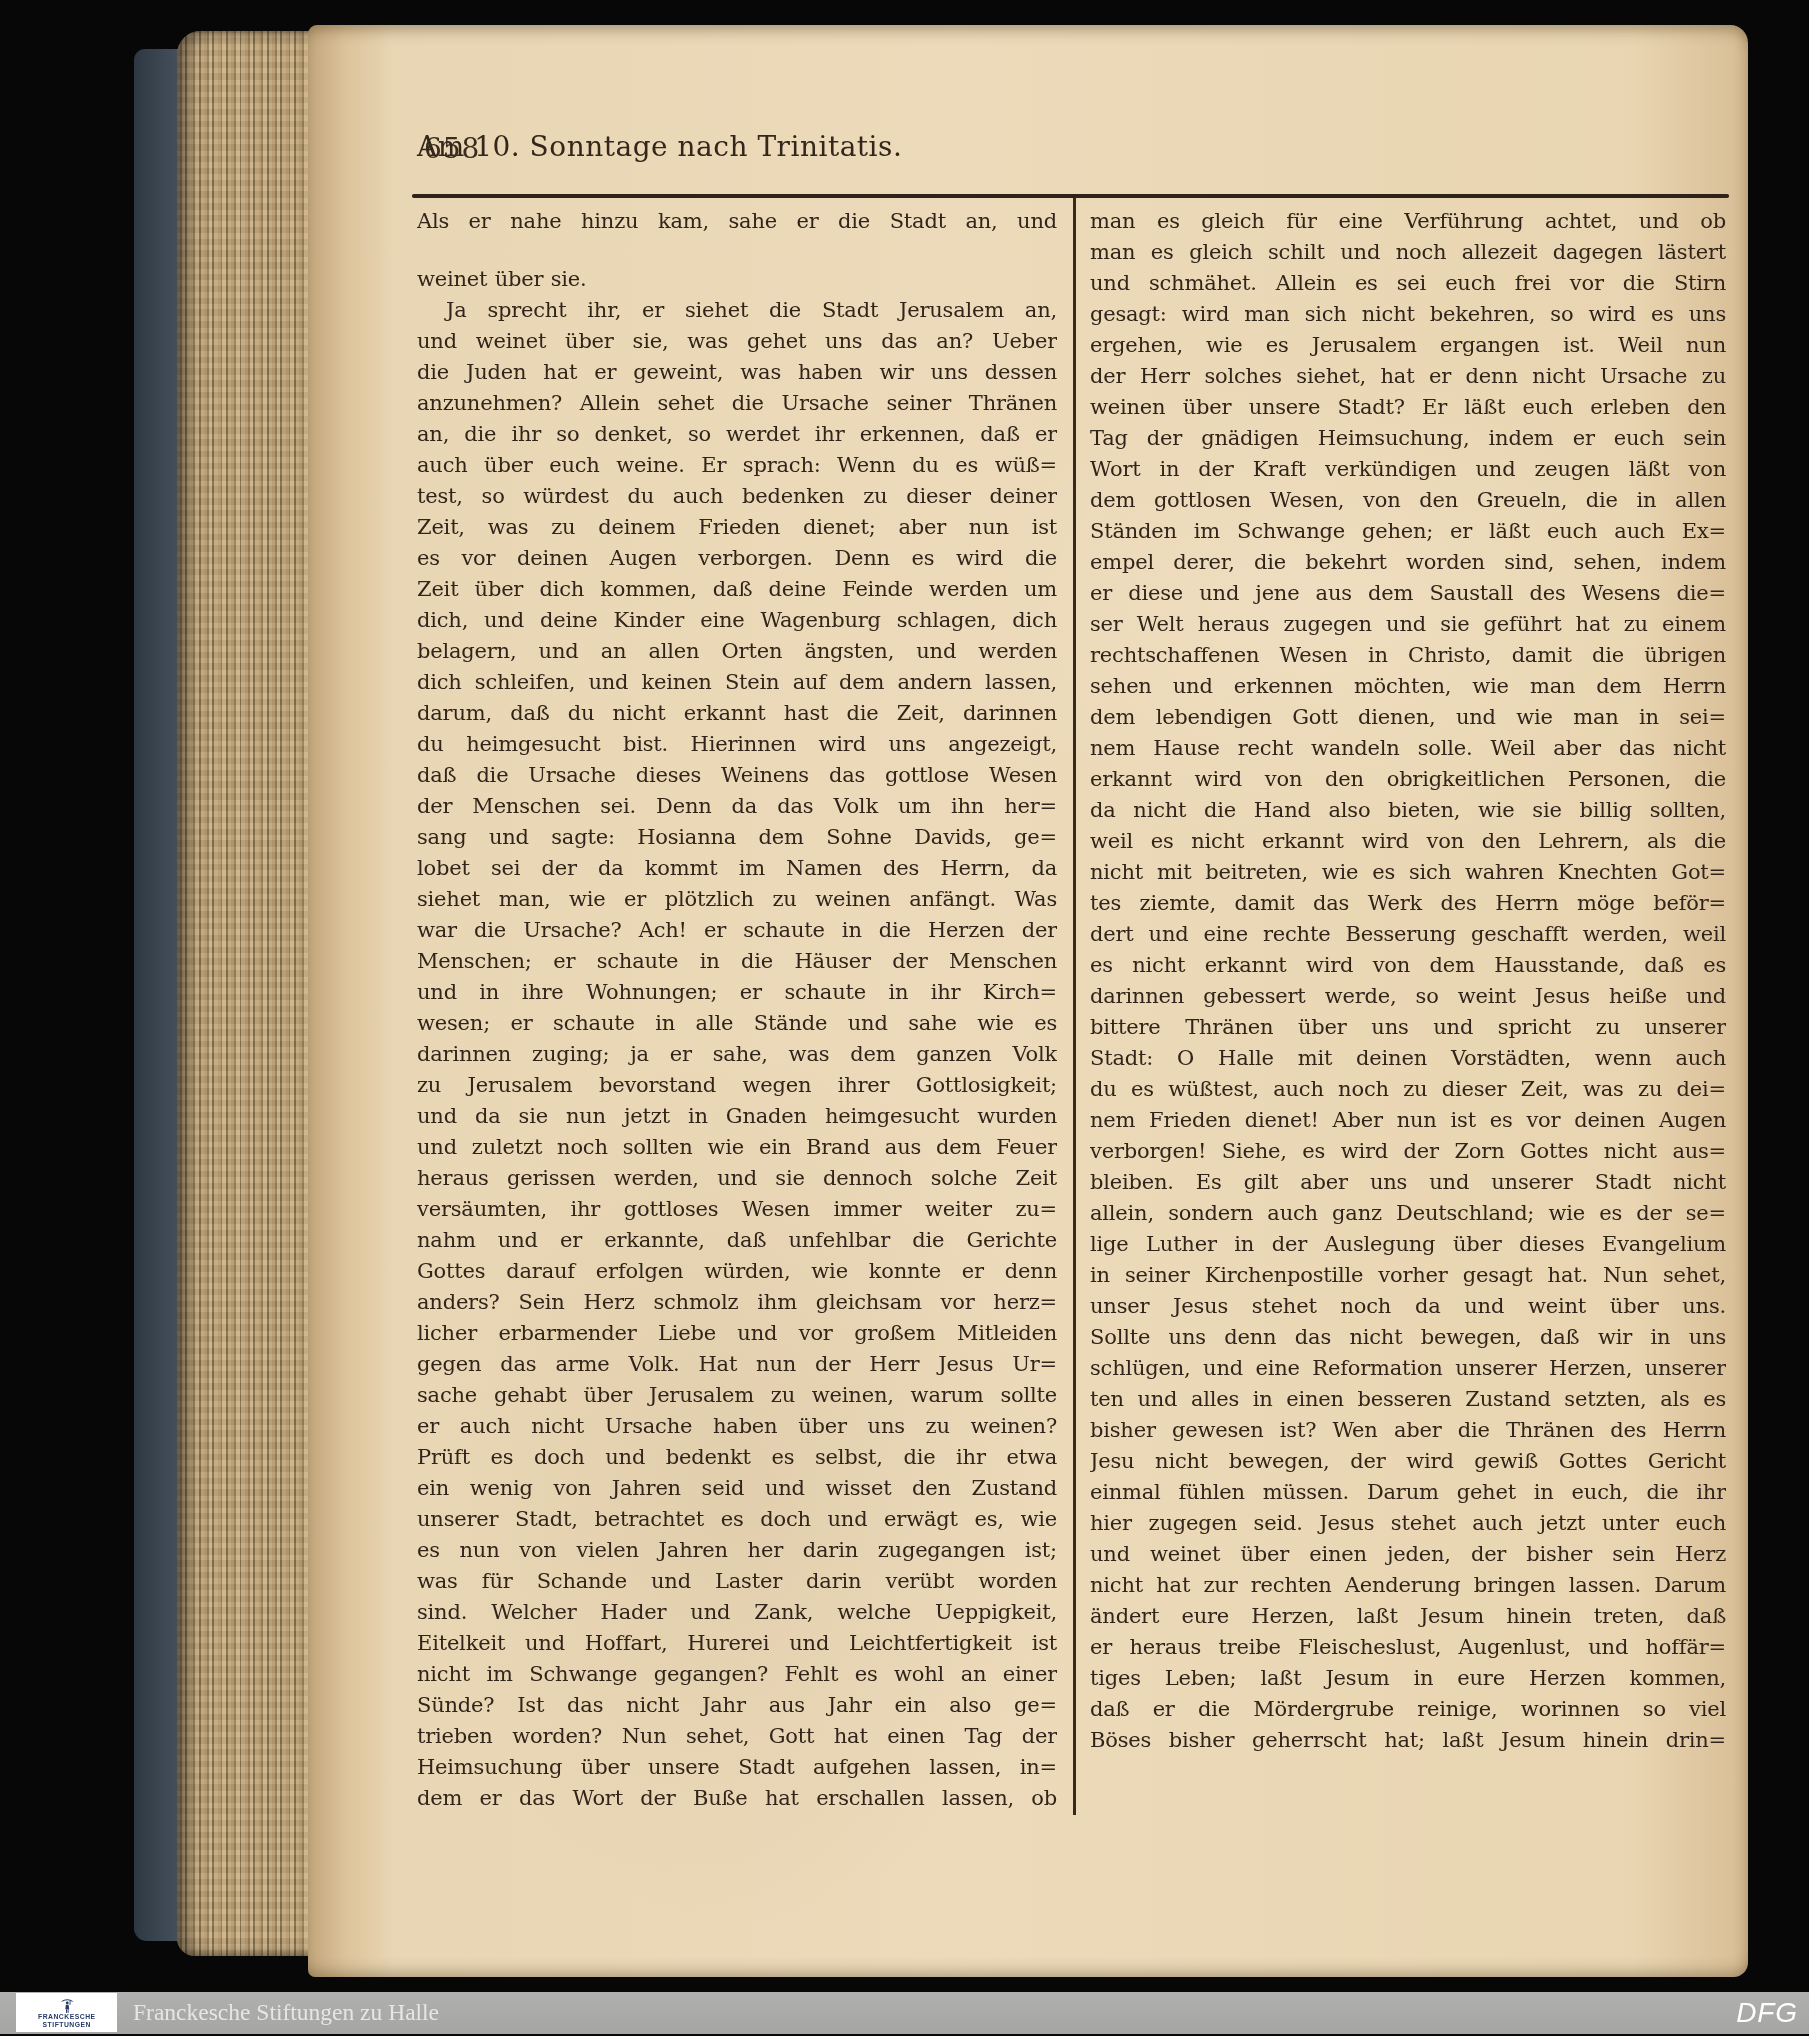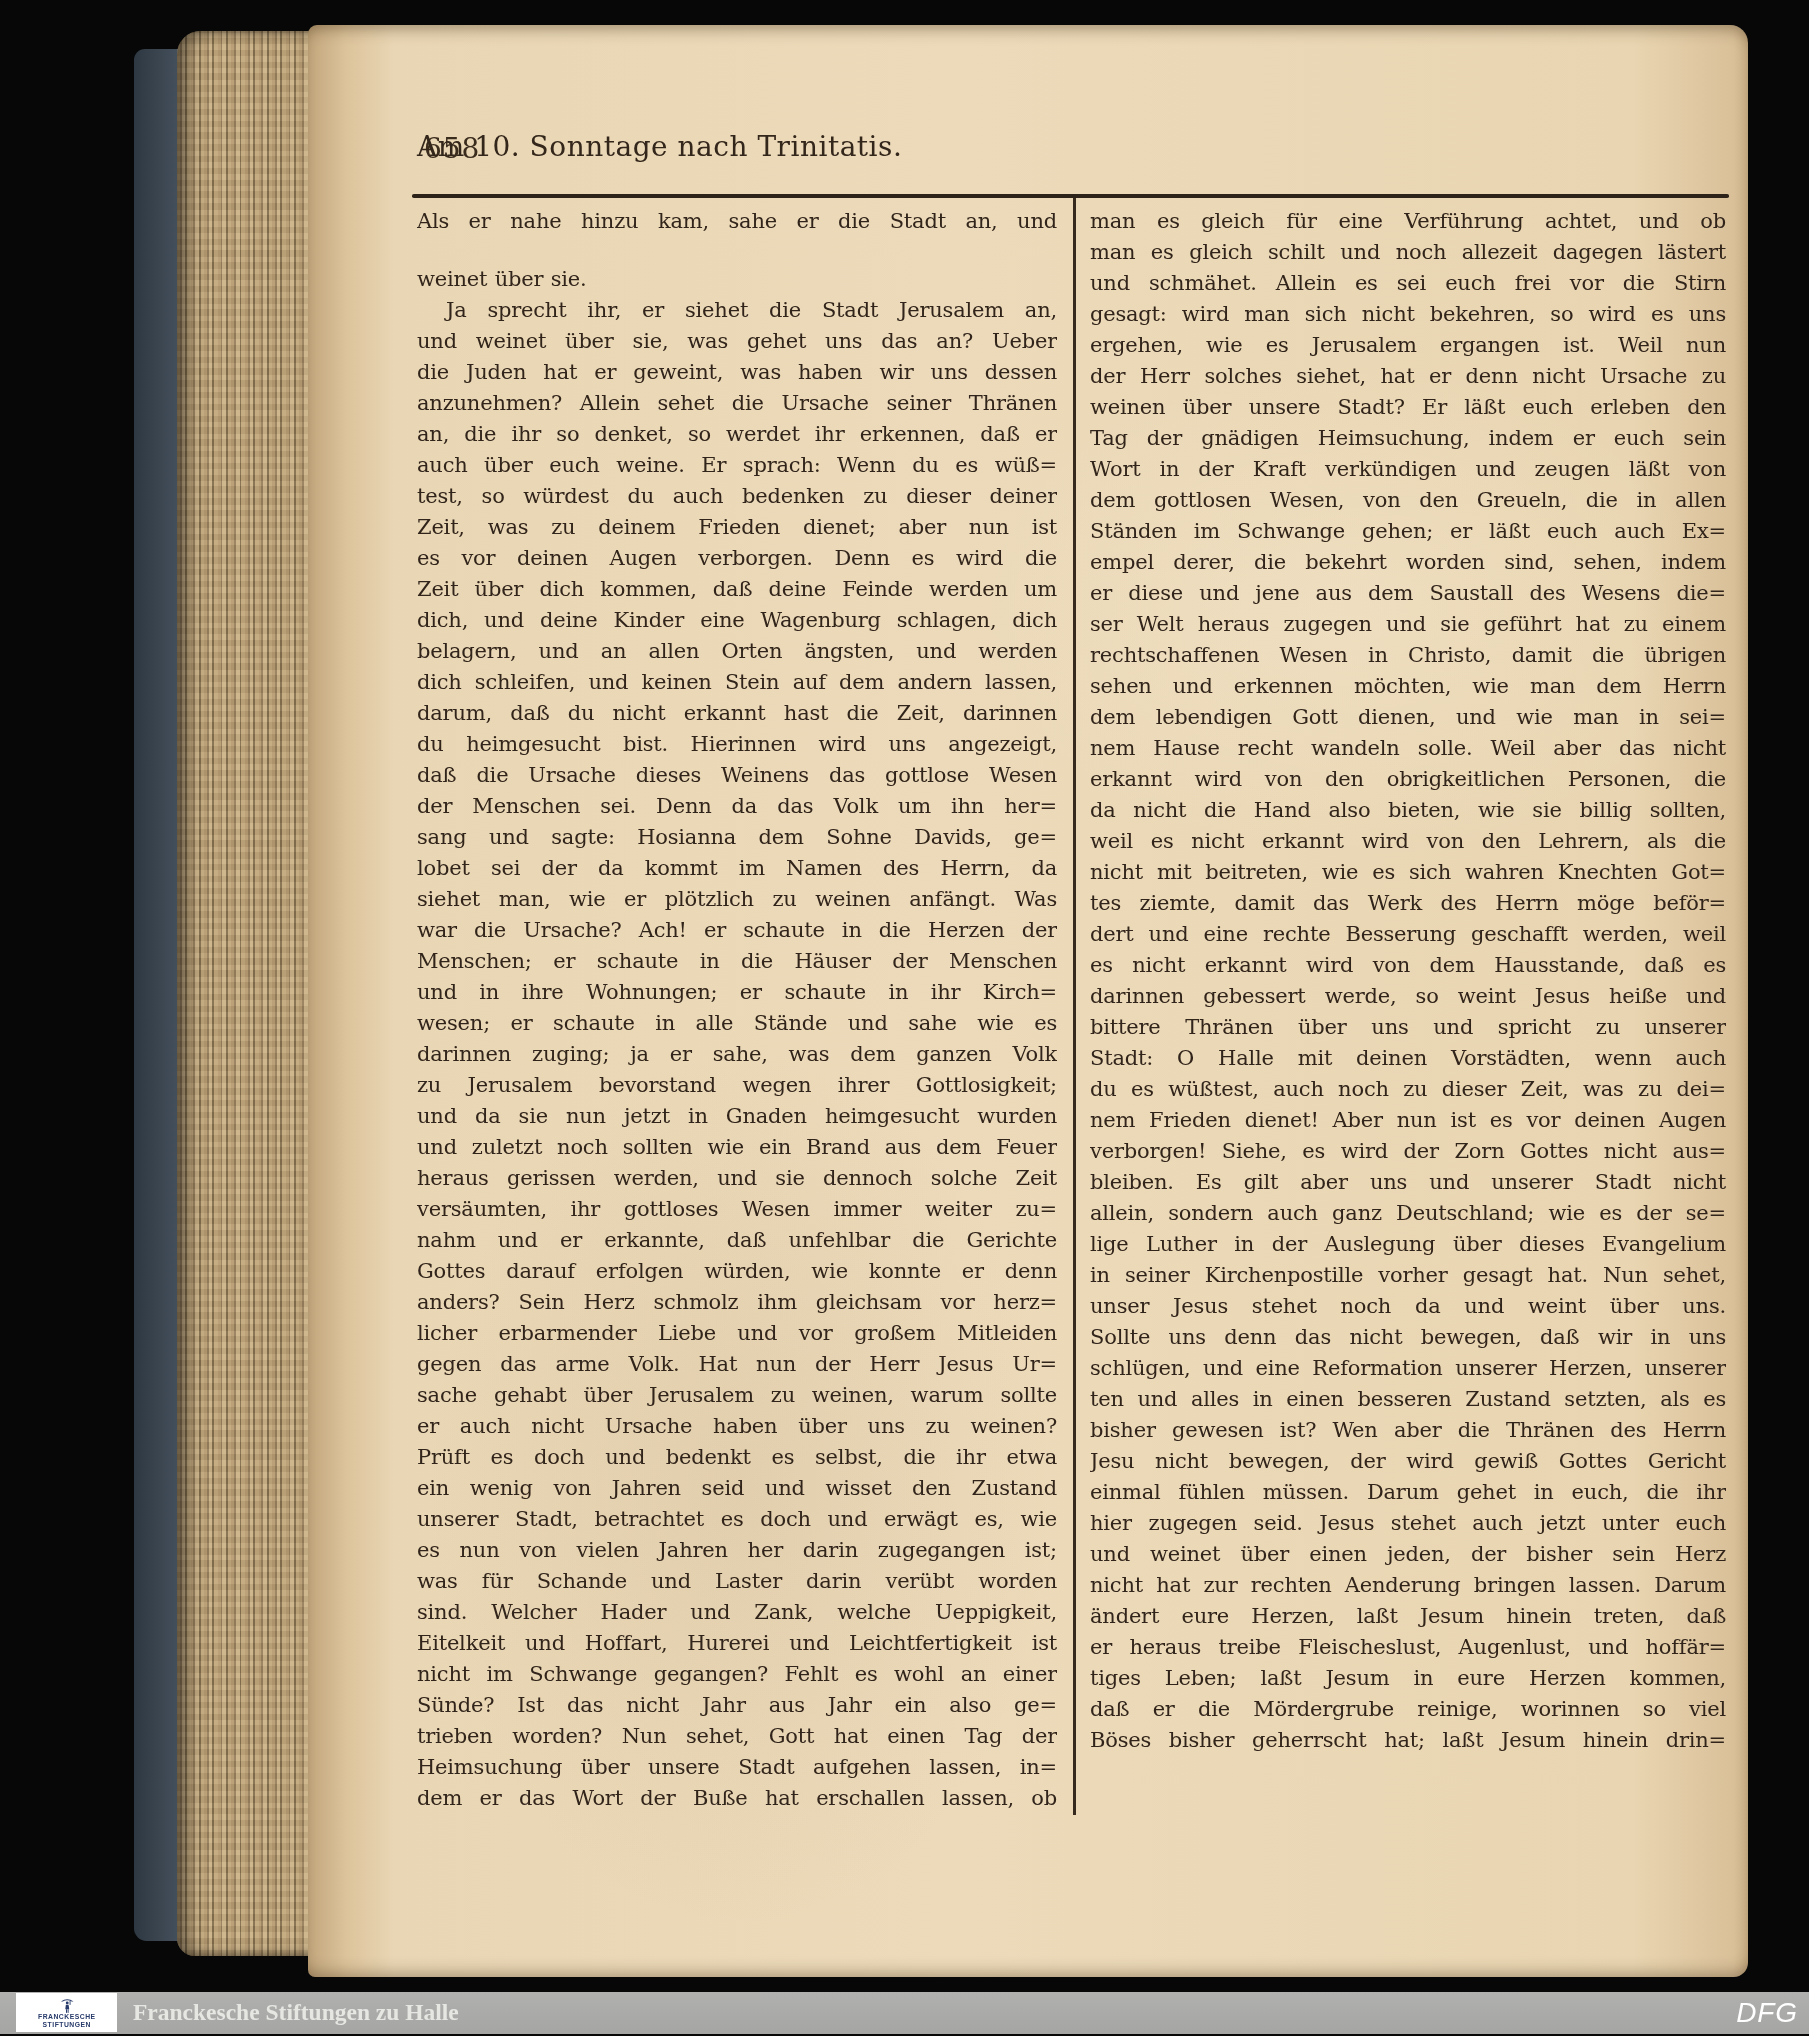--- a/index.html
+++ b/index.html
@@ -42,21 +42,21 @@
   .col-right{left:782px;width:636px;}
   
   .footer-bar{position:absolute;left:0;top:1992px;width:1809px;height:42px;
     background:linear-gradient(180deg,#b0b0ae,#a5a5a3);font-family:"Liberation Sans", sans-serif;}
   .logo-box{position:absolute;left:16.3px;top:0.9px;width:101px;height:39px;background:#ffffff;
     display:flex;flex-direction:column;align-items:center;justify-content:center;}
   .logo-emblem{width:14.5px;height:16.3px;}
   .logo-caption{font-size:6.8px;font-weight:bold;color:#273a6a;letter-spacing:0.5px;
     line-height:7.2px;text-align:center;}
   .institution{position:absolute;left:133px;top:7.2px;font-family:"Liberation Serif", serif;
-    font-size:23.5px;color:#e6e6e3;font-weight:bold;}
+    font-size:23.5px;color:#e6e6e3;}
   .dfg-logo{position:absolute;right:11px;top:5.4px;font-size:28px;font-weight:normal;
     font-style:italic;color:#ffffff;letter-spacing:0.9px;}
 </style>
 </head>
 <body>
 
 <div class="stage">
 
   <div class="cover-edge"></div>
   <div class="page-stack"></div>

